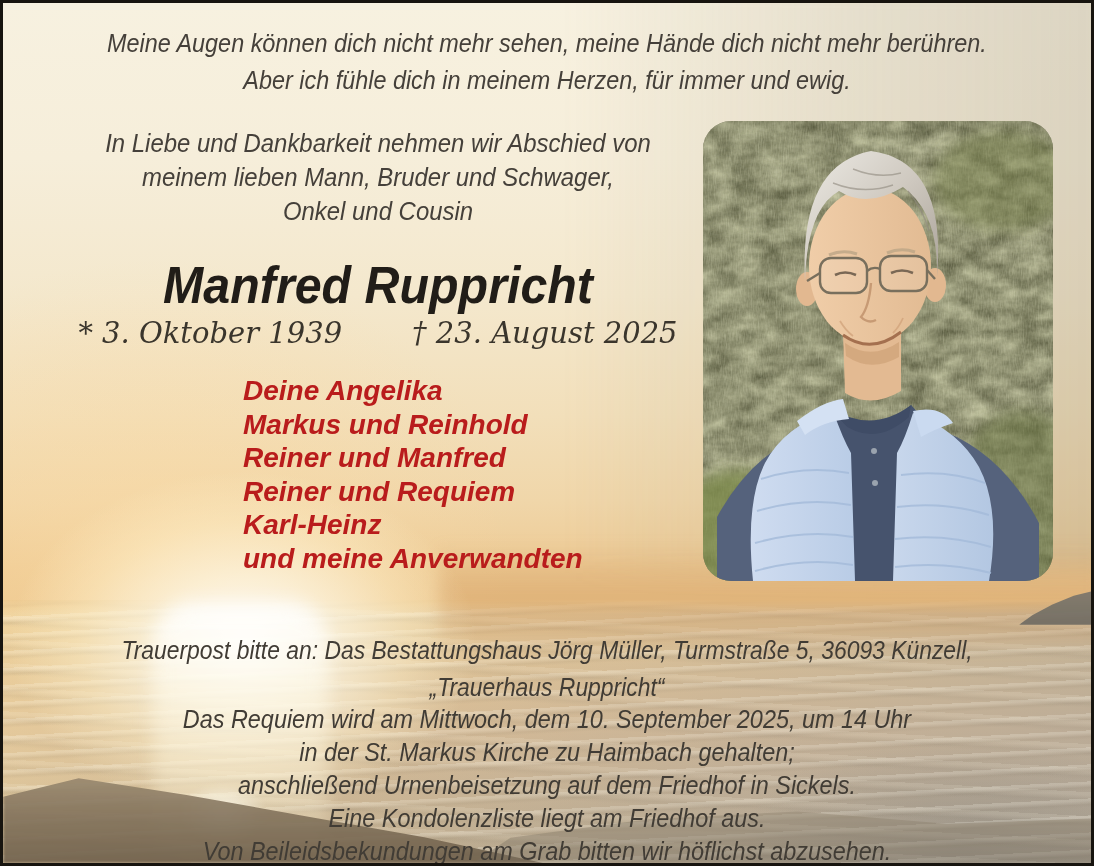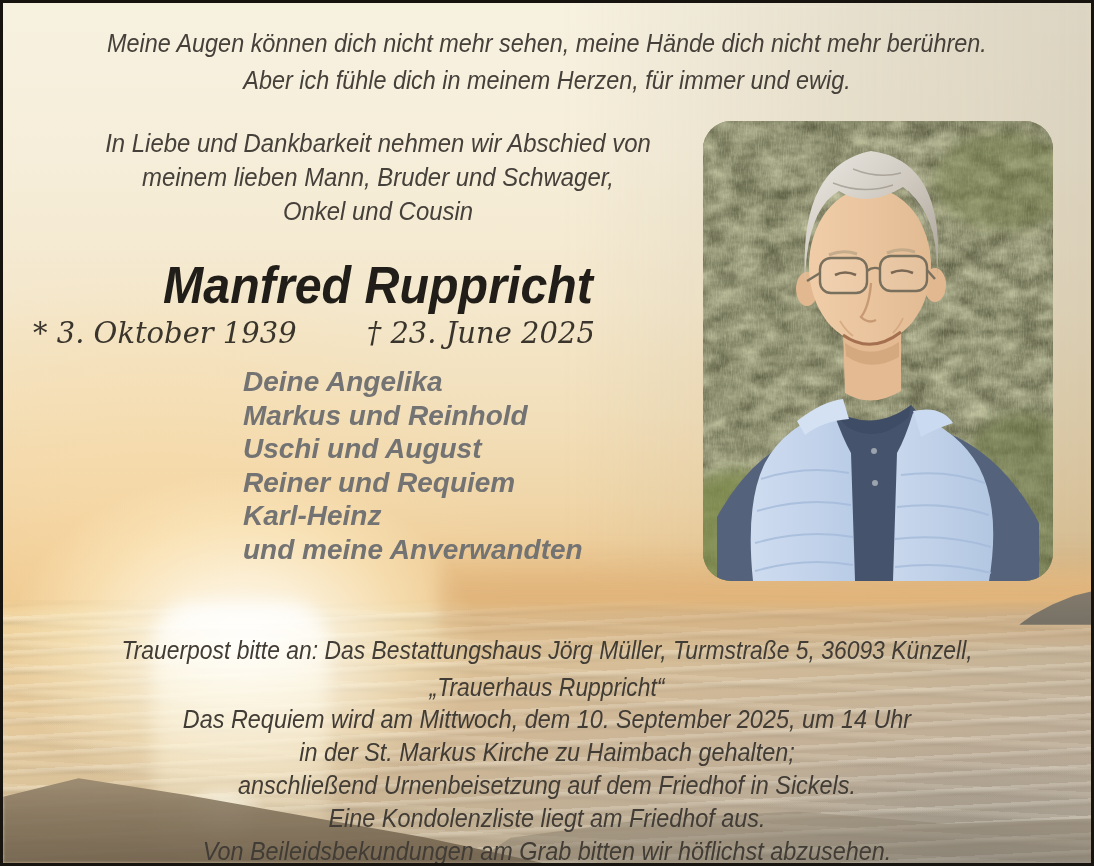--- a/index.html
+++ b/index.html
@@ -89,29 +89,29 @@
     white-space:nowrap;
   }
   .deceased-name{
     left:30px;width:690px;top:252px;
     font-size:52px;line-height:60px;font-weight:bold;color:#211d18;
     transform:scaleX(0.93);transform-origin:center;
     white-space:nowrap;
   }
   .dates{
     left:30px;width:690px;top:310px;
-    display:flex;gap:70px;
+    display:flex;justify-content:center;gap:70px;
     font-family:"DejaVu Serif","Liberation Serif",serif;
     font-size:29px;line-height:40px;color:#3a352c;
     white-space:nowrap;
   }
   .mourners{
-    position:absolute;left:240px;top:362px;
+    position:absolute;left:240px;top:371px;
     font-style:italic;font-weight:bold;
-    font-size:28px;line-height:33.5px;color:#737373;
+    font-size:28px;line-height:33.5px;color:#b91c1c;
     text-align:left;white-space:nowrap;
   }
   .contact{
     left:0;right:0;top:629px;
     font-size:26px;line-height:37px;color:#413c35;
     transform:scaleX(0.88);transform-origin:center;
     white-space:nowrap;
   }
   .service{
     left:0;right:0;top:700px;
@@ -149,27 +149,27 @@
 
   <div class="txt farewell">
     <div>In Liebe und Dankbarkeit nehmen wir Abschied von</div>
     <div>meinem lieben Mann, Bruder und Schwager,</div>
     <div>Onkel und Cousin</div>
   </div>
 
   <div class="txt deceased-name">Manfred Ruppricht</div>
   <div class="txt dates">
     <span>* 3. Oktober 1939</span>
-    <span>† 23. June 2025</span>
+    <span>† 23. August 2025</span>
   </div>
 
   <div class="mourners">
     <div>Deine Angelika</div>
     <div>Markus und Reinhold</div>
-    <div>Uschi und August</div>
+    <div>Reiner und Manfred</div>
     <div>Reiner und Requiem</div>
     <div>Karl-Heinz</div>
     <div>und meine Anverwandten</div>
   </div>
 
   <div class="txt contact">
     <div>Trauerpost bitte an: Das Bestattungshaus Jörg Müller, Turmstraße 5, 36093 Künzell,</div>
     <div>„Trauerhaus Ruppricht“</div>
   </div>
 

